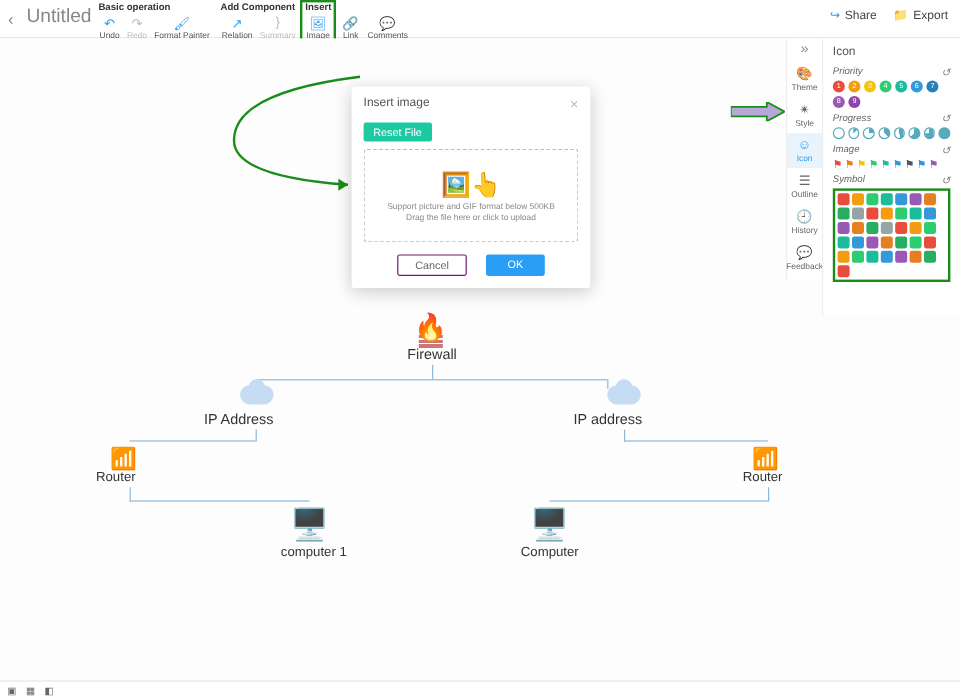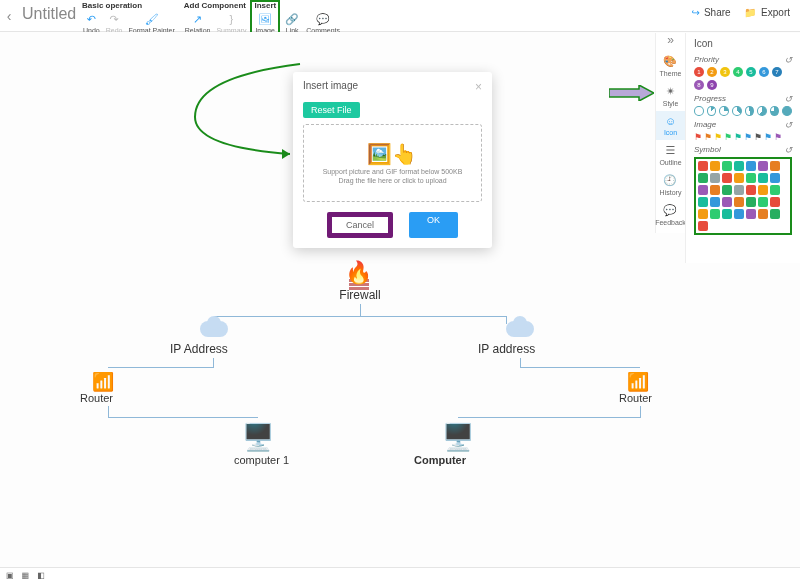--- a/index.html
+++ b/index.html
@@ -34,34 +34,34 @@
 .ip-left-label { left: 170px; top: 310px; font-size: 12px; }
 .ip-right { left: 506px; top: 289px; }
 .ip-right-label { left: 478px; top: 310px; font-size: 12px; }
 .router-left { left: 92px; top: 339px; font-size: 18px; }
 .router-left-label { left: 80px; top: 360px; font-size: 11px; }
 .router-right { left: 627px; top: 339px; font-size: 18px; }
 .router-right-label { left: 619px; top: 360px; font-size: 11px; }
 .comp-left { left: 242px; top: 390px; font-size: 26px; }
 .comp-left-label { left: 234px; top: 422px; font-size: 11px; }
 .comp-right { left: 442px; top: 390px; font-size: 26px; }
-.comp-right-label { left: 414px; top: 422px; font-size: 11px; font-weight: bold; }
+.comp-right-label { left: 434px; top: 422px; font-size: 11px; }
 .edge { position: absolute; border-top: 1px solid #8fb8d8; }
 .vedge { position: absolute; border-left: 1px solid #8fb8d8; }
 
 
 .modal { position: absolute; left: 293px; top: 72px; width: 199px; background: #fff; border-radius: 3px; box-shadow: 0 3px 14px rgba(0,0,0,0.2); z-index: 50; }
 .modal-hdr { display: flex; justify-content: space-between; padding: 8px 10px; font-size: 10px; color: #555; }
 .modal-close { color: #bbb; font-size: 12px; }
 .select-file { margin: 0 10px 6px 10px; background: #1dc9a0; color: #fff; font-size: 9px; padding: 3px 8px; border-radius: 2px; display: inline-block; }
 .dropzone { margin: 0 10px; border: 1px dashed #bbb; border-radius: 3px; height: 78px; display: flex; flex-direction: column; align-items: center; justify-content: center; gap: 2px; }
 .dropzone .imgs { font-size: 20px; }
 .dz-text { font-size: 7px; color: #888; }
 .modal-ftr { display: flex; justify-content: center; gap: 16px; padding: 10px; }
-.btn-cancel { border: 5px solid #701a75; background: #fff; padding: 3px 14px; font-size: 9px; border-radius: 2px; color: #666; }
+.btn-cancel { border: 1px solid #701a75; background: #fff; padding: 3px 14px; font-size: 9px; border-radius: 2px; color: #666; }
 .btn-ok { background: #2a9df4; color: #fff; padding: 3px 18px; font-size: 9px; border-radius: 2px; }
 
 
 .arrow-curve { position: absolute; left: 190px; top: 30px; width: 130px; height: 100px; z-index: 40; }
 .arrow-big { position: absolute; left: 609px; top: 85px; width: 45px; height: 16px; z-index: 5; }
 
 
 .right-rail { position: absolute; right: 115px; top: 33px; width: 30px; background: #fff; border-left: 1px solid #eee; height: 200px; }
 .rail-toggle { height: 18px; text-align: center; color: #888; font-size: 12px; }
 .rail-item { display: flex; flex-direction: column; align-items: center; padding: 4px 0; font-size: 7px; color: #666; gap: 2px; }

